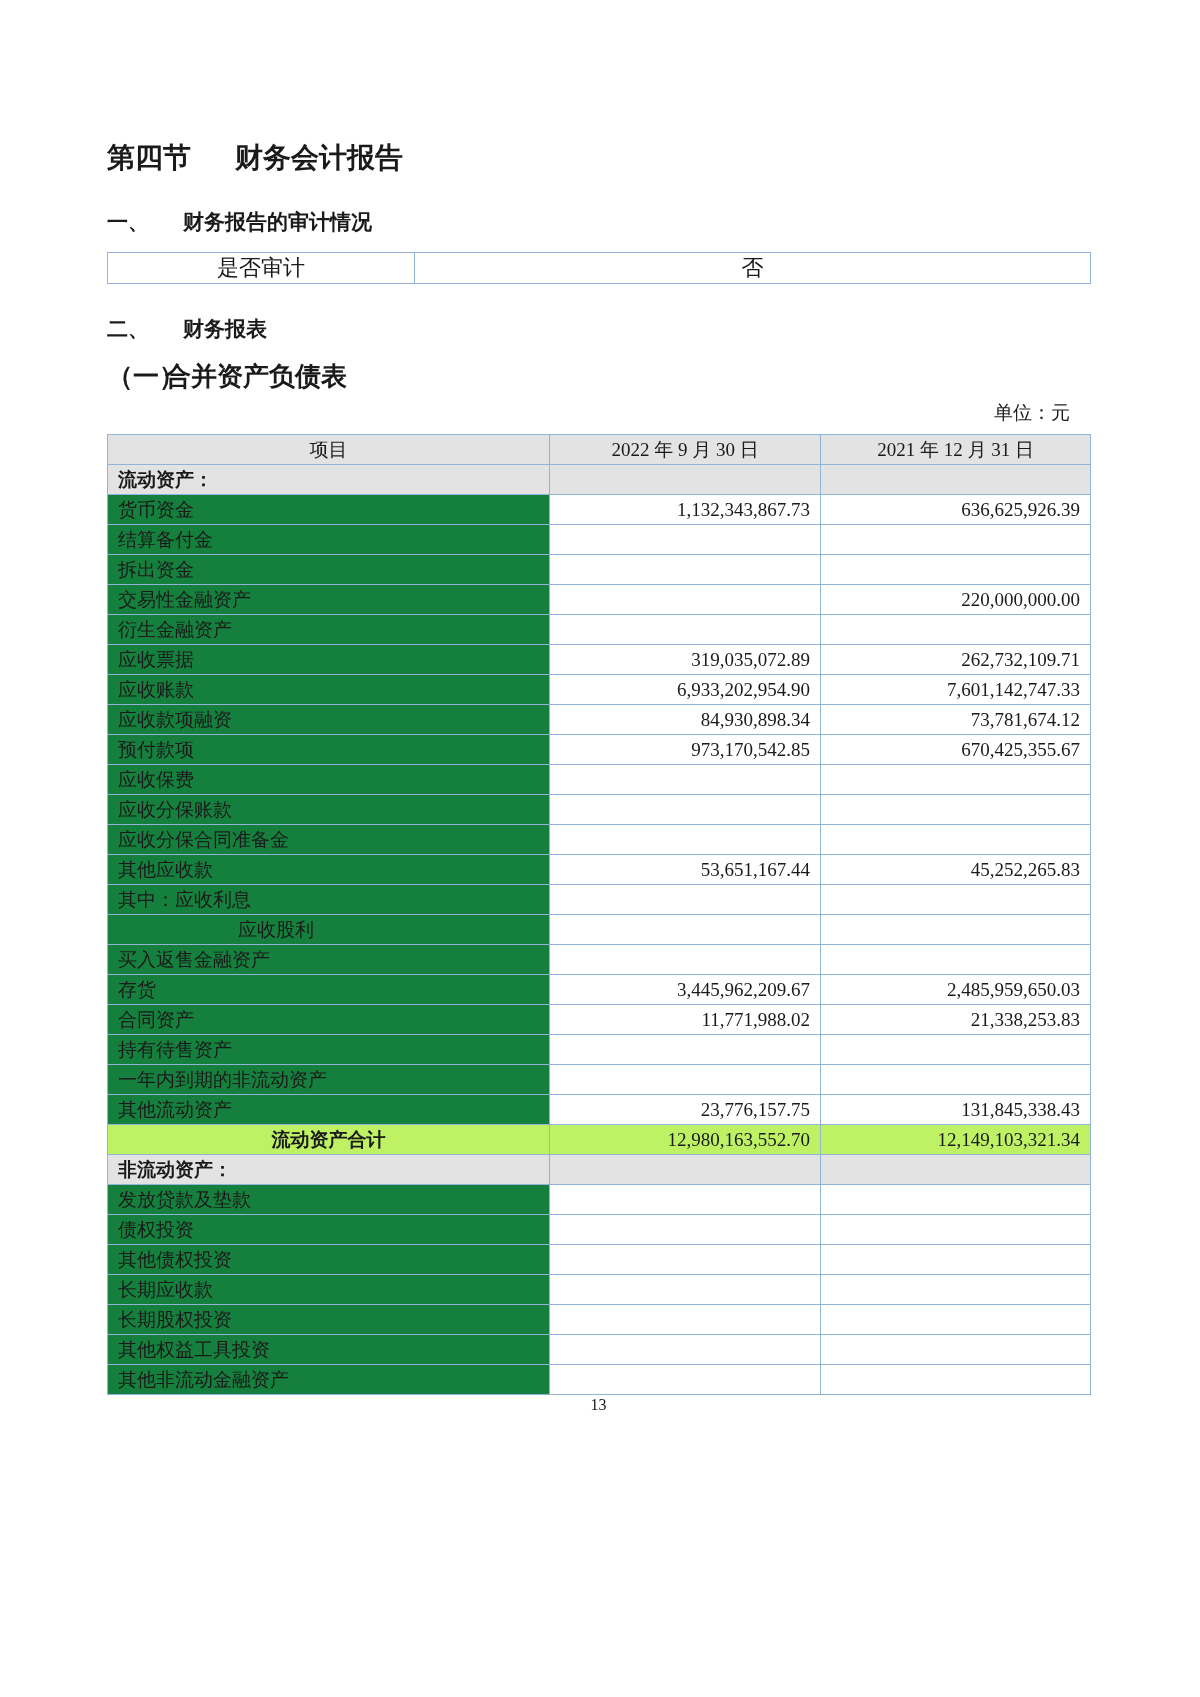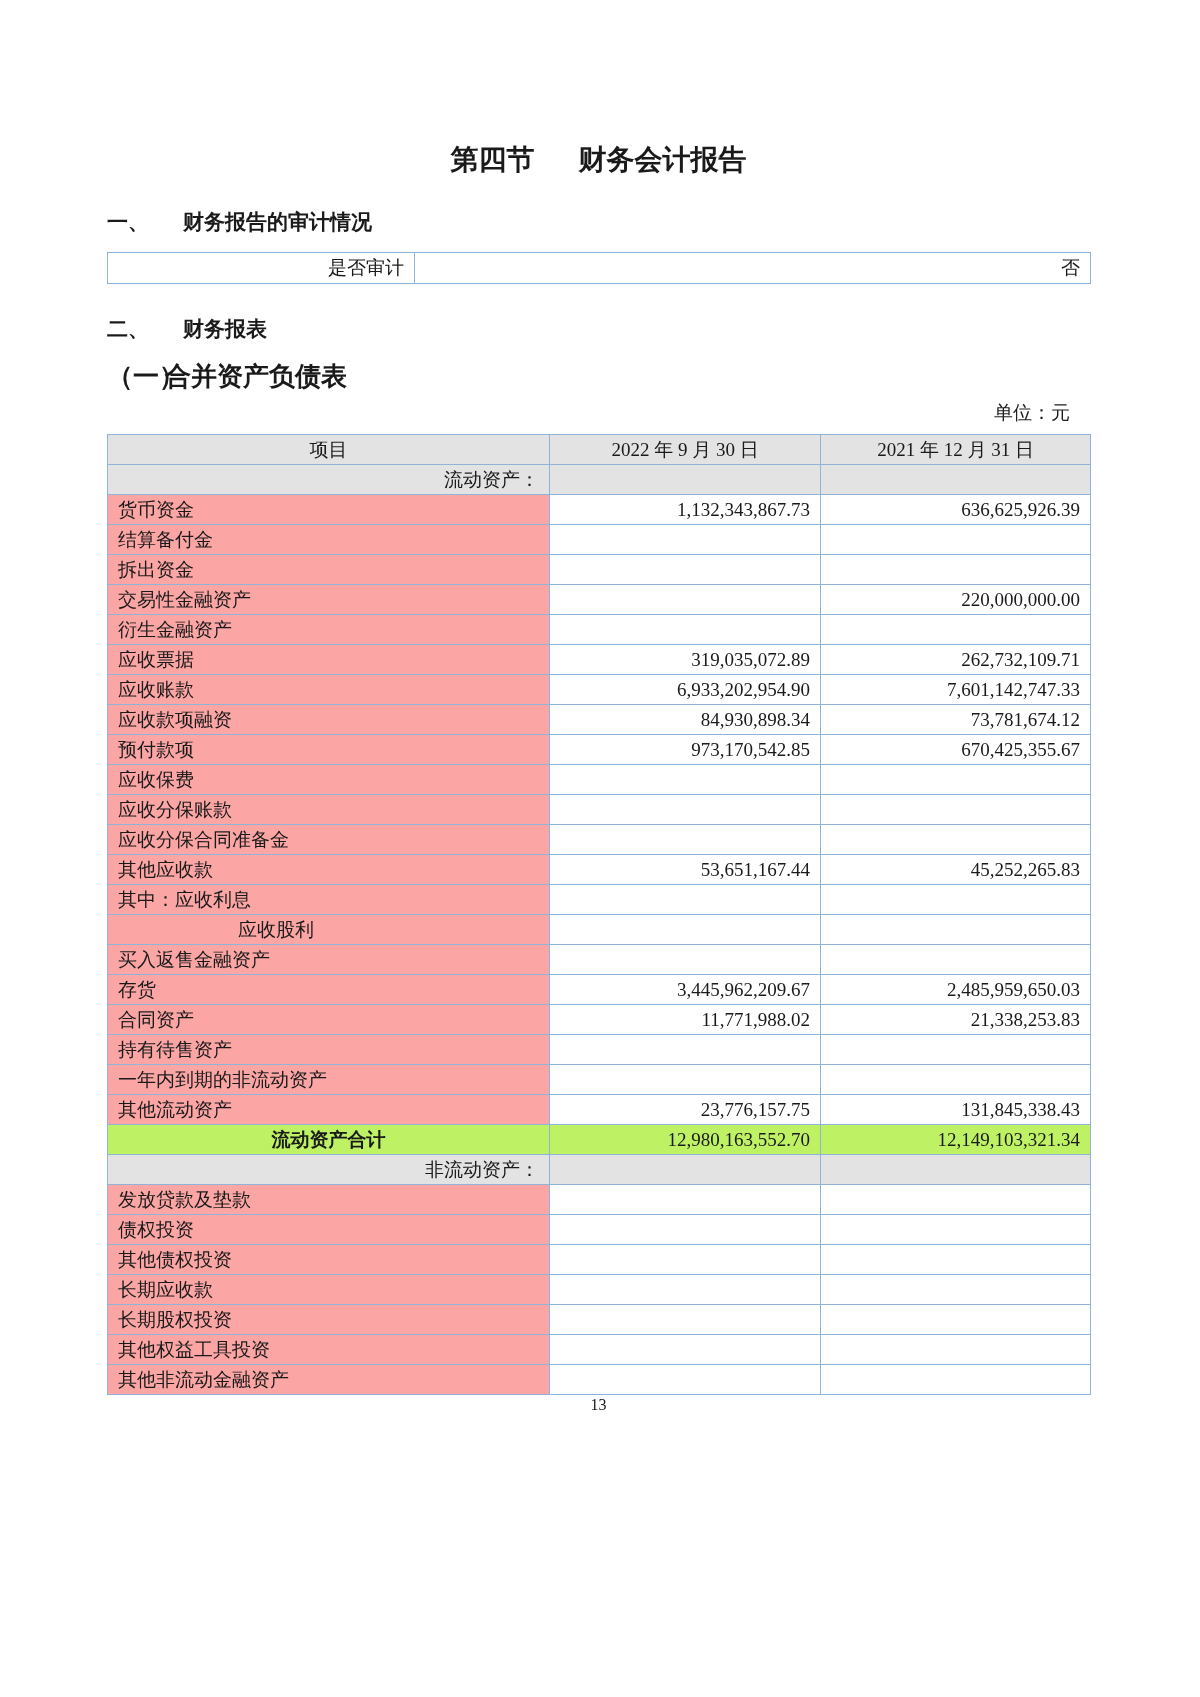--- a/index.html
+++ b/index.html
@@ -7,22 +7,22 @@
     width:1200px; height:1697px;
     background:#ffffff;
     color:#1a1a1a;
     font-family:"Liberation Serif","DejaVu Serif",serif;
     position:relative;
   }
   .content { margin-left:107px; width:983px; }
 
   .doc-title {
     padding-top:143px;
-    text-align:center;
-    font-family:Liberation Sans, sans-serif;
+    text-align:left;
+    font-family:Liberation Mono, monospace;
     font-weight:bold;
     font-size:28px;
     line-height:34px;
   }
   .doc-title .t-gap { margin-right:44px; }
 
   .sec-heading {
     margin-top:32px;
     font-family:"Liberation Sans","DejaVu Sans",sans-serif;
     font-weight:bold;
@@ -38,52 +38,51 @@
     font-size:26px;
     line-height:24px;
   }
   .sub-heading .num { display:inline-block; width:58px; }
 
   table { border-collapse:collapse; table-layout:fixed; }
   td, th { border:1px solid #8fb4d8; box-sizing:border-box; overflow:hidden; }
 
   .audit-table { margin-top:17px; width:983px; }
   .audit-table td {
-    height:31px; font-size:19px; padding:0 10px; background:#ffffff;
-    text-align:right; vertical-align:middle;
+    height:31px; font-size:22px; padding:0 10px; background:#ffffff;
+    text-align:center; vertical-align:middle;
   }
 
   .unit-label {
     margin-top:14px;
     text-align:right;
     padding-right:20px;
     font-size:19px;
     line-height:22px;
   }
 
   .fin-table { margin-top:10px; width:983px; }
   .fin-table th {
     height:30px; font-size:19px; font-weight:normal;
     background:#e3e3e3; text-align:center; vertical-align:middle;
     padding:0 6px;
   }
   .fin-table td {
     height:30px; font-size:19px; vertical-align:middle;
   }
   .fin-table td.c-label {
-    background:#fca5a5; text-align:left; padding:0 10px;
+    background:#15803d; text-align:left; padding:0 10px;
   }
   .fin-table td.c-num {
     background:#ffffff; text-align:right; padding:0 10px;
   }
   .fin-table tr.section td { background:#e3e3e3; }
   .fin-table tr.section td.c-label {
     font-family:"Liberation Sans","DejaVu Sans",sans-serif;
-    font-weight:normal;
-    text-align:right;
+    font-weight:bold;
   }
   .fin-table tr.total td { background:#bef264; }
   .fin-table tr.total td.c-label {
     text-align:center;
     font-family:"Liberation Sans","DejaVu Sans",sans-serif;
     font-weight:bold;
   }
   .fin-table tr.indent td.c-label { padding-left:130px; }
 
   .page-number {

